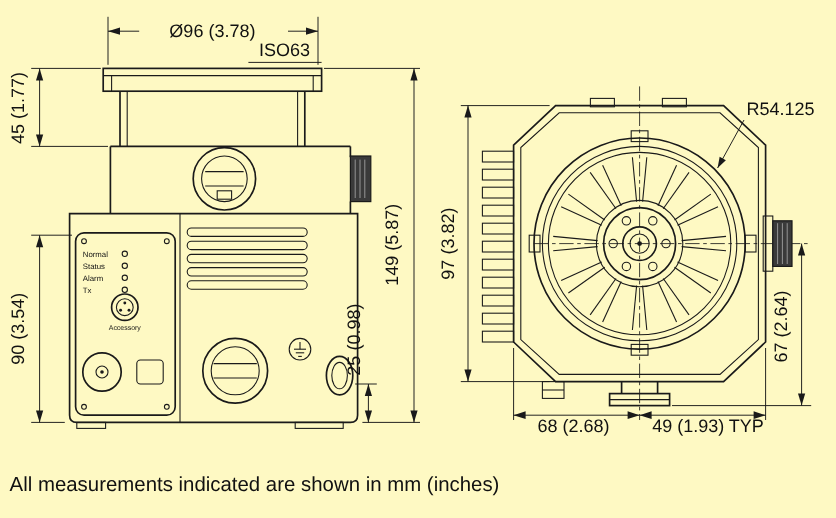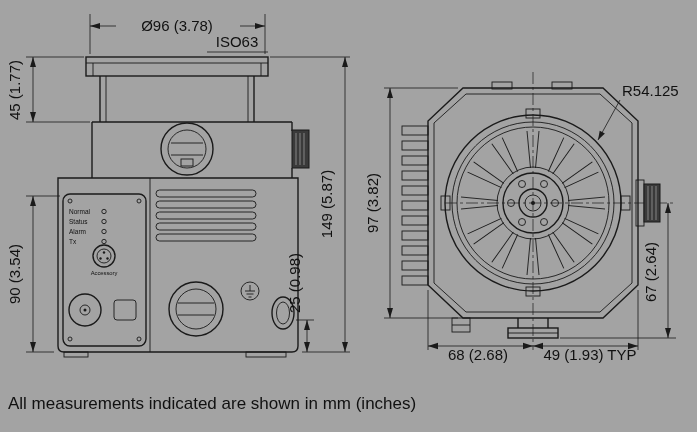--- a/index.html
+++ b/index.html
@@ -1,16 +1,16 @@
 <!DOCTYPE html>
 <html><head>
 <meta charset="utf-8">
 <style>
   html,body{margin:0;padding:0;background:#ffffff;}
-  .canvas{position:relative;width:697px;height:432px;background:#a3a3a3;overflow:hidden;}
+  .canvas{position:relative;width:697px;height:432px;background:#fef9c3;overflow:hidden;}
   svg text{font-family:"Liberation Sans",sans-serif;fill:#111;}
   .dimtxt{font-size:15px;}
   .tinytxt{font-size:6.5px;}
   .microtxt{font-size:5.8px;}
   .captxt{font-size:17px;}
   .outline{fill:none;stroke:#1a1a1a;stroke-width:1.4;}
   .thin{fill:none;stroke:#1a1a1a;stroke-width:0.9;}
   .dimline{fill:none;stroke:#1a1a1a;stroke-width:0.8;}
   .arrow{fill:#1a1a1a;stroke:none;}
   .darkfill{fill:#3a3a3a;stroke:#1a1a1a;stroke-width:1;}

